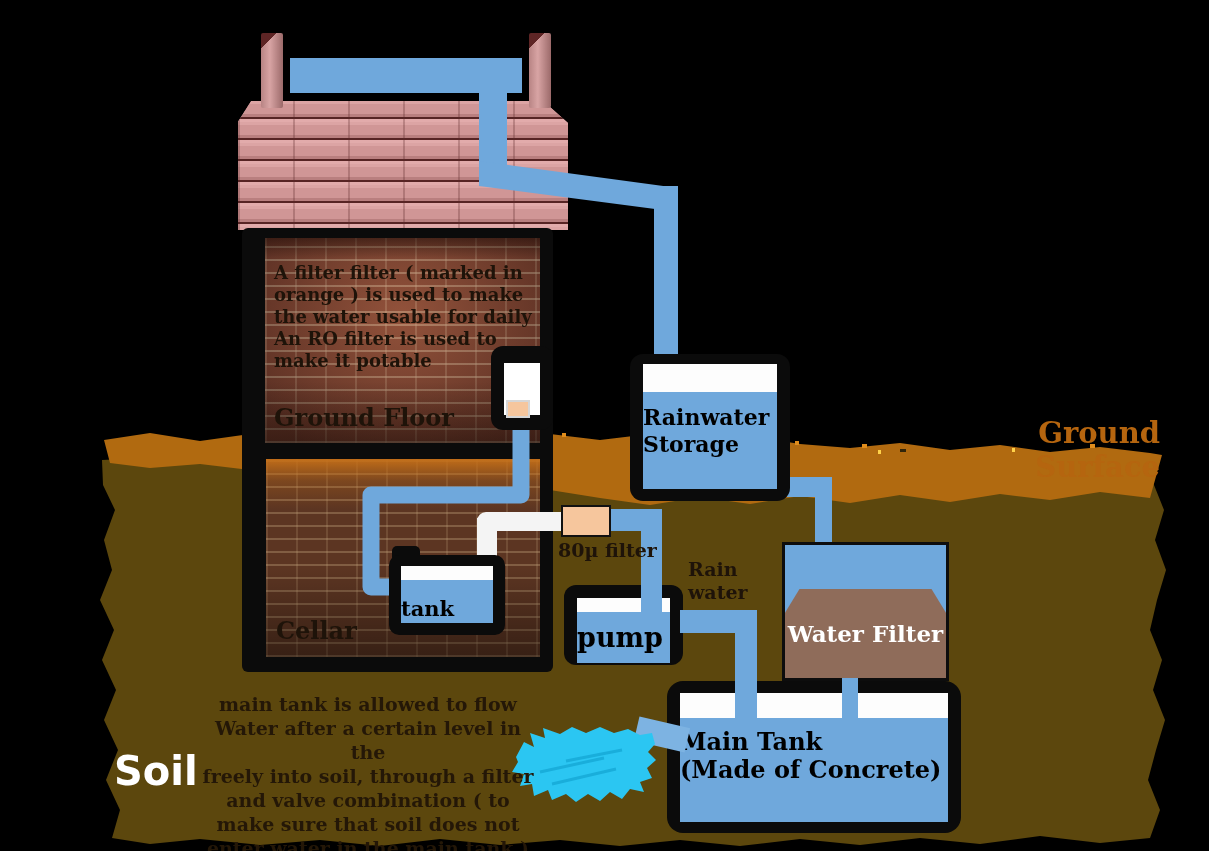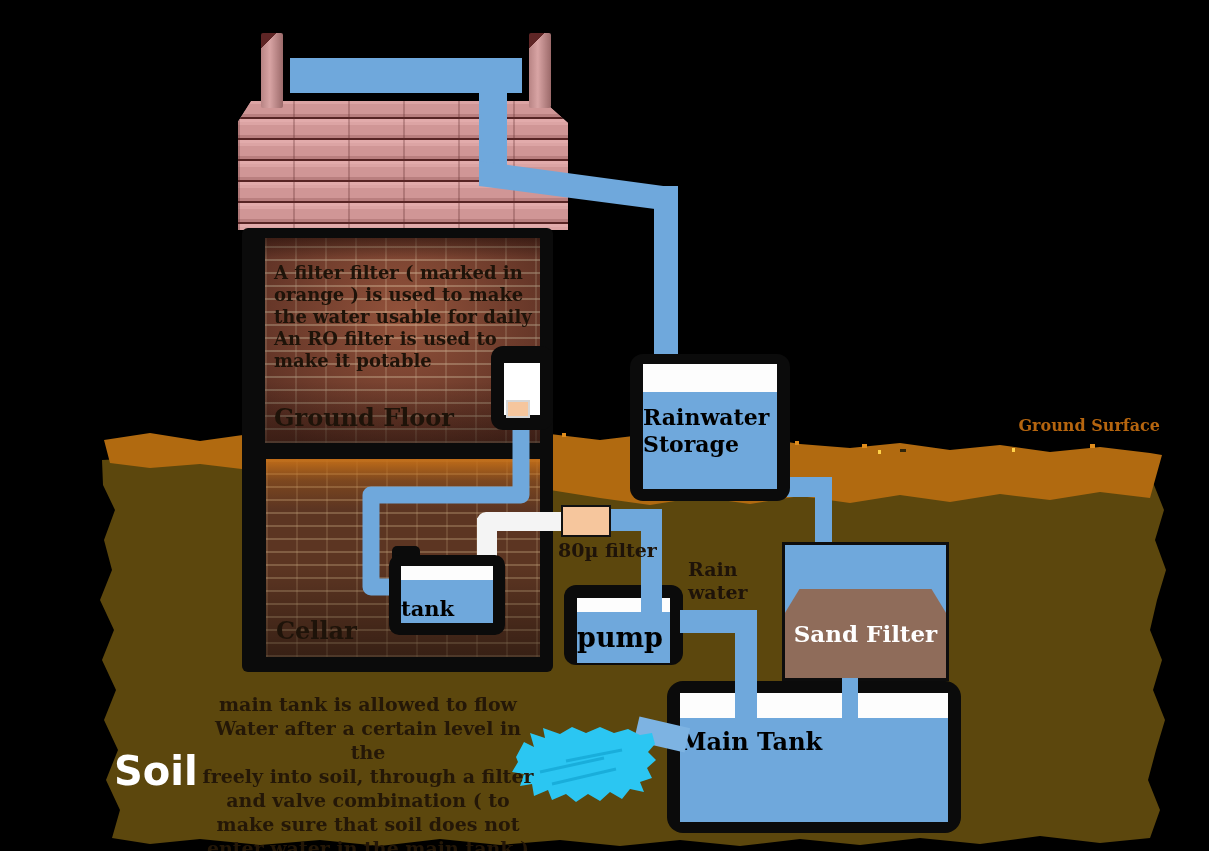--- a/index.html
+++ b/index.html
@@ -42,21 +42,21 @@
       linear-gradient(180deg, rgba(198,112,24,.95) 0, rgba(198,112,24,.30) 22px, rgba(0,0,0,0) 50px),
       linear-gradient(180deg, rgba(0,0,0,0) 55%, rgba(0,0,0,.4) 100%),
       repeating-linear-gradient(0deg, rgba(198,168,128,.35) 0 2px, rgba(0,0,0,0) 2px 13px),
       repeating-linear-gradient(90deg, rgba(198,168,128,.2) 0 2px, rgba(0,0,0,0) 2px 30px);
   }
   .note{font-size:18px;line-height:22px;}
   .room-label{font-size:24px;}
   .small-label{font-size:19px;line-height:23px;}
   .soil-note{font-size:19px;line-height:24px;text-align:center;color:#241707;font-weight:bold;}
   .soil-word{font-family:"DejaVu Sans",sans-serif;font-weight:bold;font-size:40px;color:#fff;}
-  .gs-label{font-size:16px;font-weight:bold;color:#b5650f;text-align:right;}
+  .gs-label{font-size:29px;font-weight:bold;color:#b5650f;text-align:right;}
 </style>
 </head>
 <body>
 
 <div id="stage">
 
   <svg class="abs" style="left:0;top:0;z-index:1" width="1209" height="851">
     <path fill="#5c470d" d="M102,460 L200,455 L320,458 L440,454 L560,457 L680,453 L800,457 L920,453 L1040,457 L1158,455
       L1152,480 L1164,510 L1155,540 L1166,570 L1157,600 L1150,630 L1162,660 L1153,690 L1165,720 L1156,750 L1148,780 L1160,810 L1150,838
       L1100,843 L1040,836 L980,844 L920,838 L860,845 L800,839 L740,846 L680,840 L620,846 L560,840 L500,845 L440,839 L380,846 L320,840 L260,845 L200,839 L150,844 L112,838
@@ -130,21 +130,21 @@
 
   <div class="abs frame" style="left:630px;top:354px;width:160px;height:147px;border-radius:13px;z-index:9"></div>
   <div class="abs tank-white" style="left:643px;top:364px;width:134px;height:28px;z-index:9"></div>
   <div class="abs tank-blue" style="left:643px;top:392px;width:134px;height:97px;font-size:22px;line-height:27px;padding-top:12px;box-sizing:border-box;z-index:9">
     <div>Rainwater</div>
     <div>Storage</div>
   </div>
 
   <div class="abs" style="left:782px;top:542px;width:167px;height:139px;background:var(--water-blue,#6fa8dc);border:3px solid #0d0d0d;box-sizing:border-box;z-index:9">
     <div class="abs" style="left:0;top:0;width:161px;height:133px;background:var(--sand-brown,#8f6c5a);clip-path:polygon(9% 33%,91% 33%,100% 51%,100% 100%,0% 100%,0% 51%);"></div>
-    <div class="abs" style="left:0;top:75px;width:161px;text-align:center;color:#fff;font-weight:bold;font-size:23px;">Sand Filter</div>
+    <div class="abs" style="left:0;top:75px;width:161px;text-align:center;color:#fff;font-weight:bold;font-size:23px;">Water Filter</div>
   </div>
 
   <div class="abs pipe" style="left:600px;top:509px;width:62px;height:22px;z-index:10"></div>
   <div class="abs pipe" style="left:641px;top:509px;width:21px;height:106px;z-index:10"></div>
 
   <div class="abs" style="left:561px;top:505px;width:46px;height:28px;background:var(--filter-peach,#f6c69d);border:2px solid #111;z-index:11"></div>
   <div class="abs small-label blacktext" style="left:558px;top:539px;z-index:11">80µ filter</div>
 
   <div class="abs small-label blacktext" style="left:688px;top:558px;z-index:11">
     <div>Rain</div>
@@ -153,20 +153,21 @@
 
   <div class="abs frame" style="left:392px;top:546px;width:28px;height:16px;border-radius:5px;z-index:11"></div>
   <div class="abs frame" style="left:389px;top:555px;width:116px;height:80px;border-radius:10px;z-index:11"></div>
   <div class="abs tank-white" style="left:401px;top:566px;width:92px;height:14px;z-index:11"></div>
   <div class="abs tank-blue" style="left:401px;top:580px;width:92px;height:43px;font-size:21px;padding-top:16px;box-sizing:border-box;z-index:11">tank</div>
 
   <div class="abs frame" style="left:667px;top:681px;width:294px;height:152px;border-radius:16px;z-index:12"></div>
   <div class="abs tank-white" style="left:680px;top:693px;width:268px;height:25px;z-index:12"></div>
   <div class="abs tank-blue" style="left:680px;top:718px;width:268px;height:104px;font-size:24px;line-height:28px;padding-top:10px;box-sizing:border-box;z-index:12">
     <div>Main Tank</div>
+    <div>(Made of Concrete)</div>
   </div>
 
   <div class="abs pipe" style="left:680px;top:610px;width:77px;height:23px;z-index:13"></div>
   <div class="abs pipe" style="left:735px;top:610px;width:22px;height:110px;z-index:13"></div>
   <div class="abs pipe" style="left:842px;top:678px;width:16px;height:42px;z-index:13"></div>
 
   <div class="abs" style="left:636px;top:722px;width:52px;height:25px;background:#7db3e2;transform:rotate(13deg);z-index:13"></div>
   <svg class="abs" style="left:0;top:0;z-index:14" width="1209" height="851">
     <path fill="#2bc6f2" d="M516,757 L524,742 L534,747 L530,733 L545,738 L543,728 L560,734 L572,727 L586,733 L600,727 L614,733 L628,729 L640,735 L652,733 L655,744 L648,752 L656,760 L647,768 L652,778 L640,782 L644,792 L630,789 L622,799 L610,792 L600,801 L588,794 L576,802 L566,794 L552,800 L548,790 L534,796 L532,784 L520,786 L524,774 L512,772 L518,762 Z"></path>
     <g stroke="#14a6d4" stroke-width="3" opacity="0.75">

